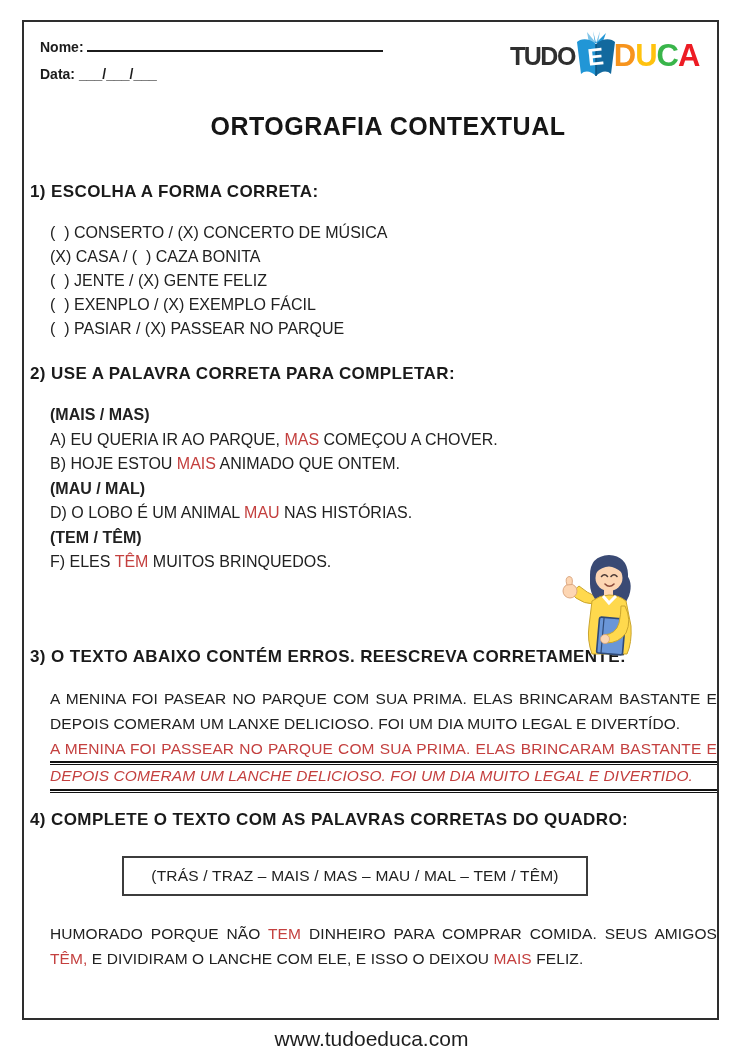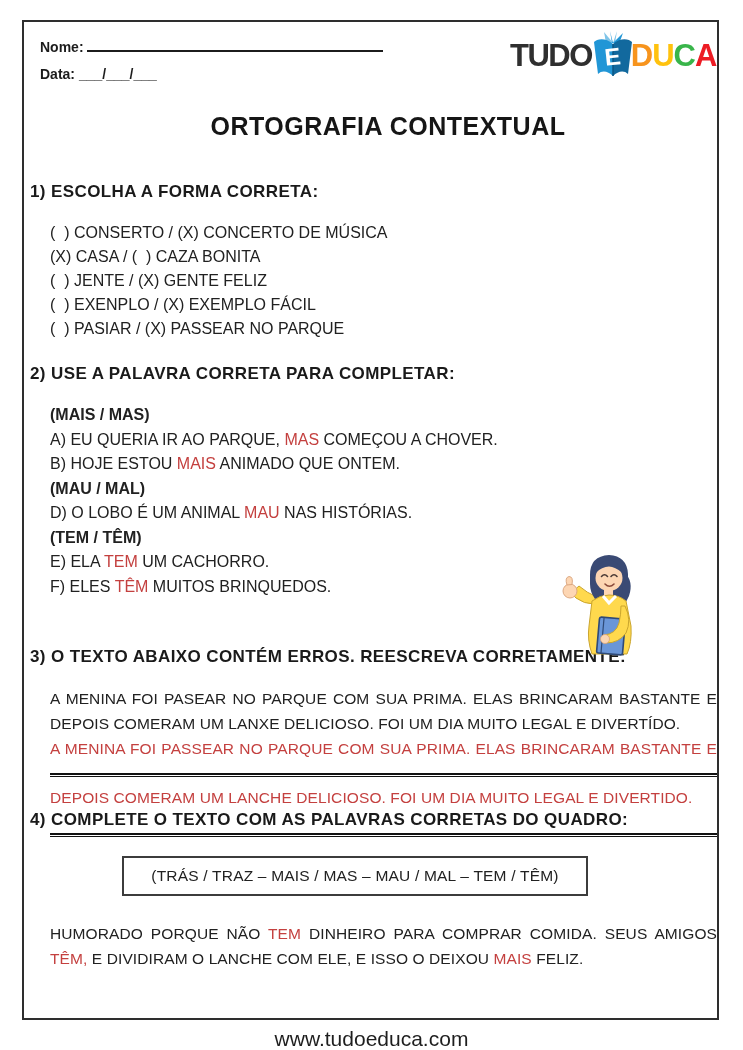--- a/index.html
+++ b/index.html
@@ -11,39 +11,39 @@
   .content-border{
     position:absolute;left:22px;top:20px;width:697px;height:1000px;
     border:2px solid #2e2e2e;box-sizing:border-box;background:#fff;
   }
   
   .hdr{position:absolute;left:40px;top:32px;font-weight:bold;font-size:14px;color:#1c1c1c;}
   .hdr-row{height:28px;line-height:28px;white-space:nowrap;}
   .name-line{display:inline-block;width:296px;border-bottom:2px solid #1c1c1c;height:18px;vertical-align:baseline;margin-left:3px;}
   
   .logo{position:absolute;left:510px;top:30px;display:flex;align-items:center;height:52px;}
-  .logo-word{font-weight:bold;font-size:31px;letter-spacing:-1.5px;color:#2f2f2f;}
+  .logo-word{font-weight:bold;font-size:25px;letter-spacing:-1.5px;color:#2f2f2f;}
   .logo-book{width:46px;height:52px;margin:0 -5px 0 -2px;position:relative;z-index:2;}
   .logo-colored{font-weight:bold;font-size:31px;letter-spacing:-1px;display:flex;}
   
   .title{position:absolute;left:0;right:0;top:112px;text-align:center;
     font-weight:bold;font-size:25px;letter-spacing:0.5px;color:#161616;padding-left:33px;}
   
   .h-sec{position:absolute;left:30px;font-weight:bold;font-size:17px;letter-spacing:0.4px;white-space:nowrap;color:#1a1a1a;}
   
   .block{position:absolute;left:50px;width:667px;}
   .line{font-size:16px;line-height:24px;white-space:pre;}
   .line24{font-size:16px;line-height:24.5px;white-space:pre;}
   .bold{font-weight:bold;}
   .red{color:#c4403f;}
   .para-line{font-size:15.5px;line-height:25px;letter-spacing:0.1px;}
   .just{text-align:justify;text-align-last:justify;}
-  .redline{color:#c4403f;font-size:15.5px;line-height:20px;letter-spacing:0.1px;padding-bottom:14px;}
+  .redline{color:#c4403f;font-size:15.5px;line-height:20px;letter-spacing:0.1px;padding-bottom:2px;}
   .dline{height:4px;border-top:2px solid #121212;border-bottom:1px solid #121212;box-sizing:border-box;}
-  .gap6{margin-top:11px;}
+  .gap6{margin-top:1px;font-style:italic;}
   
   .word-box{position:absolute;left:122px;top:856px;width:466px;height:40px;
     border:2px solid #3c3c3c;box-sizing:border-box;display:flex;align-items:center;justify-content:center;}
   .word-box span{font-weight:normal;font-size:15.5px;letter-spacing:0.2px;white-space:nowrap;}
   
   .footer{position:absolute;left:0;right:0;top:1027px;text-align:center;font-size:21px;color:#1e1e1e;}
   
   .illu{position:absolute;left:556px;top:548px;width:105px;height:116px;z-index:3;}
 </style>
 </head>
@@ -95,21 +95,20 @@
 </div>
 
 <div class="h-sec" style="top:364px;">2) USE A PALAVRA CORRETA PARA COMPLETAR:</div>
 <div class="block" style="top:403px;">
   <div class="line24 bold"><span>(MAIS / MAS)</span></div>
   <div class="line24"><span>A) EU QUERIA IR AO PARQUE, </span><span class="red">MAS</span><span> COMEÇOU A CHOVER.</span></div>
   <div class="line24"><span>B) HOJE ESTOU </span><span class="red">MAIS</span><span> ANIMADO QUE ONTEM.</span></div>
   <div class="line24 bold"><span>(MAU / MAL)</span></div>
   <div class="line24"><span>D) O LOBO É UM ANIMAL </span><span class="red">MAU</span><span> NAS HISTÓRIAS.</span></div>
   <div class="line24 bold"><span>(TEM / TÊM)</span></div>
-  <div class="line24"><span>E) ELA </span><span class="red">TEM</span><span> UM CACHORRO.</span></div>
   <div class="line24"><span>F) ELES </span><span class="red">TÊM</span><span> MUITOS BRINQUEDOS.</span></div>
 </div>
 
 <svg class="illu" viewBox="0 0 105 116">
 
   <path d="M38 56 Q28 56 20 50 L15 45 L23 38 Q31 45 41 49 Z" fill="#ffd94d" stroke="#caa52e" stroke-width="1"></path>
   <circle cx="14" cy="43" r="7" fill="#fdd6b3" stroke="#d9a37a" stroke-width="0.9"></circle>
   <path d="M11 37 Q8.5 29.5 13 28.5 Q17.5 28.5 16 36.5 Z" fill="#fdd6b3" stroke="#d9a37a" stroke-width="0.9"></path>
 
   <path d="M34 27 Q34 8 53 7 Q71 8 72 26 L72 40 Q73 49 66 52 L39 51 Q34 44 34 36 Z" fill="#3a4a74"></path>

